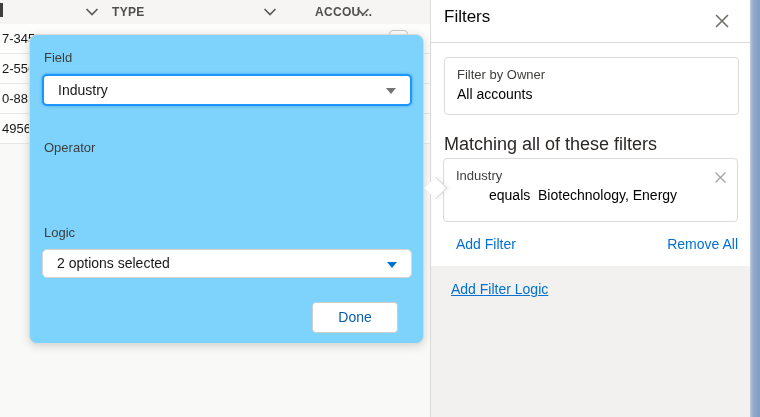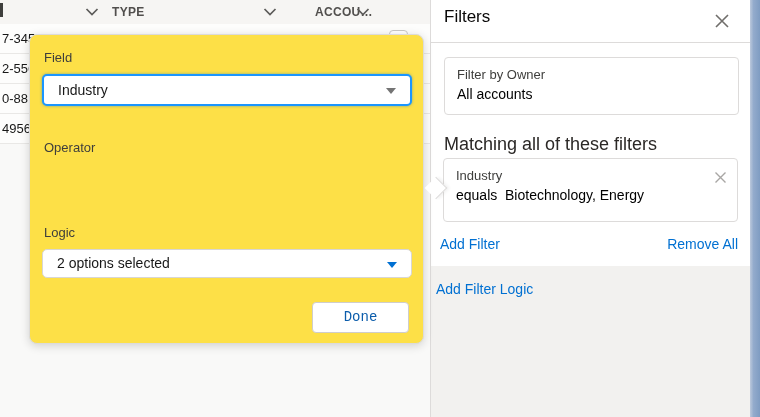--- a/index.html
+++ b/index.html
@@ -45,35 +45,35 @@
     position:absolute;left:13px;width:295px;background:#fff;
     border:1px solid #dddbda;border-radius:4px;box-sizing:border-box;
   }
   .card-owner{top:57px;height:58px;}
   .card-filter{top:158px;height:64px;left:12px;}
   .card-label{position:absolute;left:12px;top:9px;font-size:13px;color:#3e3e3c;}
   .card-value{position:absolute;left:12px;top:28px;font-size:14px;color:#000000;}
   .card-x{position:absolute;right:10px;top:12px;width:13px;height:13px;cursor:pointer;}
   .matching-label{position:absolute;left:13px;top:134px;font-size:18px;color:#2b2826;}
   .link{font-size:14px;color:#0070d2;cursor:pointer;white-space:nowrap;}
-  .link-add{position:absolute;left:9px;top:236px;}
+  .link-add{position:absolute;left:25px;top:236px;}
   .link-removeall{position:absolute;right:12px;top:236px;}
   .panel-gray{
     position:absolute;left:0;top:266px;width:100%;height:151px;background:#f2f1ef;
   }
-  .link-logic{position:absolute;left:5px;top:15px;}
+  .link-logic{position:absolute;left:20px;top:15px;text-decoration:underline;}
   
   .scroll-strip{
     position:absolute;left:750px;top:0;width:10px;height:417px;z-index:4;
     background:linear-gradient(90deg,#bcc9dc 0%,#93abcc 35%,#7f9cc2 100%);
   }
   
   .popover{
     position:absolute;left:29px;top:34px;width:395px;height:310px;
-    background:#fde047;border:1px solid #dcdbda;border-radius:8px;
+    background:#7dd3fc;border:1px solid #dcdbda;border-radius:8px;
     box-shadow:0 2px 10px rgba(0,0,0,.16);z-index:5;box-sizing:border-box;
   }
   .pop-label{position:absolute;left:14px;font-size:13px;color:#3e3e3c;}
   .lab-field{top:15px;}
   .lab-operator{top:105px;}
   .lab-value{top:190px;}
   .select{
     position:absolute;left:12px;width:370px;height:29px;background:#fff;
     border:1px solid #d8d6d4;border-radius:5px;box-sizing:border-box;
     font-size:14px;color:#181818;line-height:27px;padding-left:14px;cursor:pointer;
@@ -84,31 +84,31 @@
   }
   .sel-operator{top:129px;}
   .sel-value{top:214px;}
   .tri{
     position:absolute;right:14px;top:50%;margin-top:-2px;width:0;height:0;
     border-left:5px solid transparent;border-right:5px solid transparent;
     border-top:6px solid #747474;
   }
   .tri-blue{border-top-color:#0070d2;}
   .done-btn{
-    position:absolute;left:282px;top:267px;width:97px;height:31px;
+    position:absolute;left:282px;top:267px;width:86px;height:31px;
     border:1px solid #cfcdcb;border-radius:4px;background:#fff;
     font-size:14px;color:#0b5cab;text-align:center;line-height:29px;cursor:pointer;
-    box-sizing:border-box;font-family:Liberation Mono, monospace;
+    box-sizing:border-box;font-family:Liberation Sans, sans-serif;
   }
   .nubbin{
     position:absolute;left:428px;top:180px;width:15px;height:15px;background:#fff;
     transform:rotate(45deg);border-top:1px solid #dcdbda;border-right:1px solid #dcdbda;
     box-shadow:2px -2px 3px rgba(0,0,0,.05);z-index:6;
   }
-  .pre{white-space:pre;}
+  .pre{white-space:pre;margin-left:33px;}
   svg{display:block;}
 </style>
 </head>
 <body>
 
 <div class="canvas">
 
   <div class="table-header">
     <div class="hdr-fragment"></div>
     <div class="hdr-chevron" style="left:85px;">

